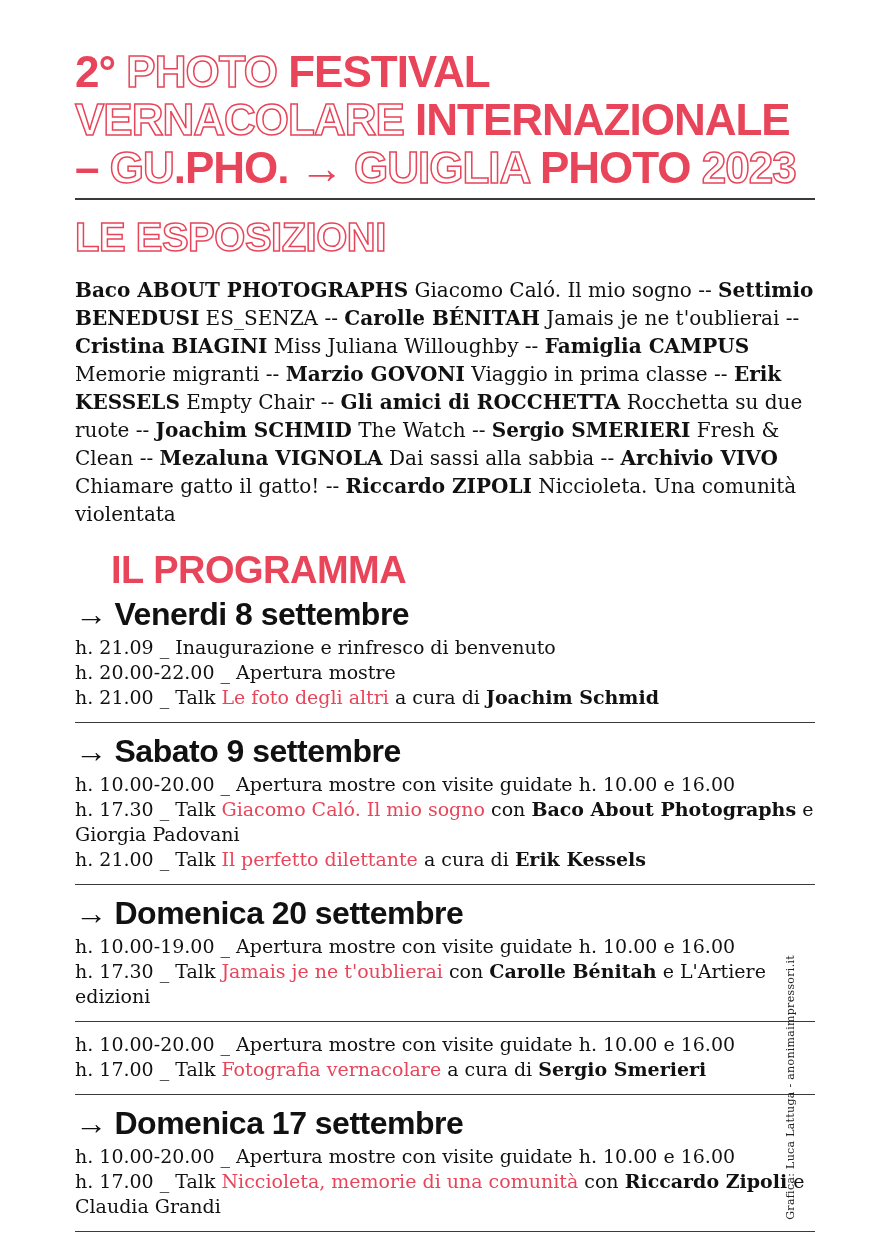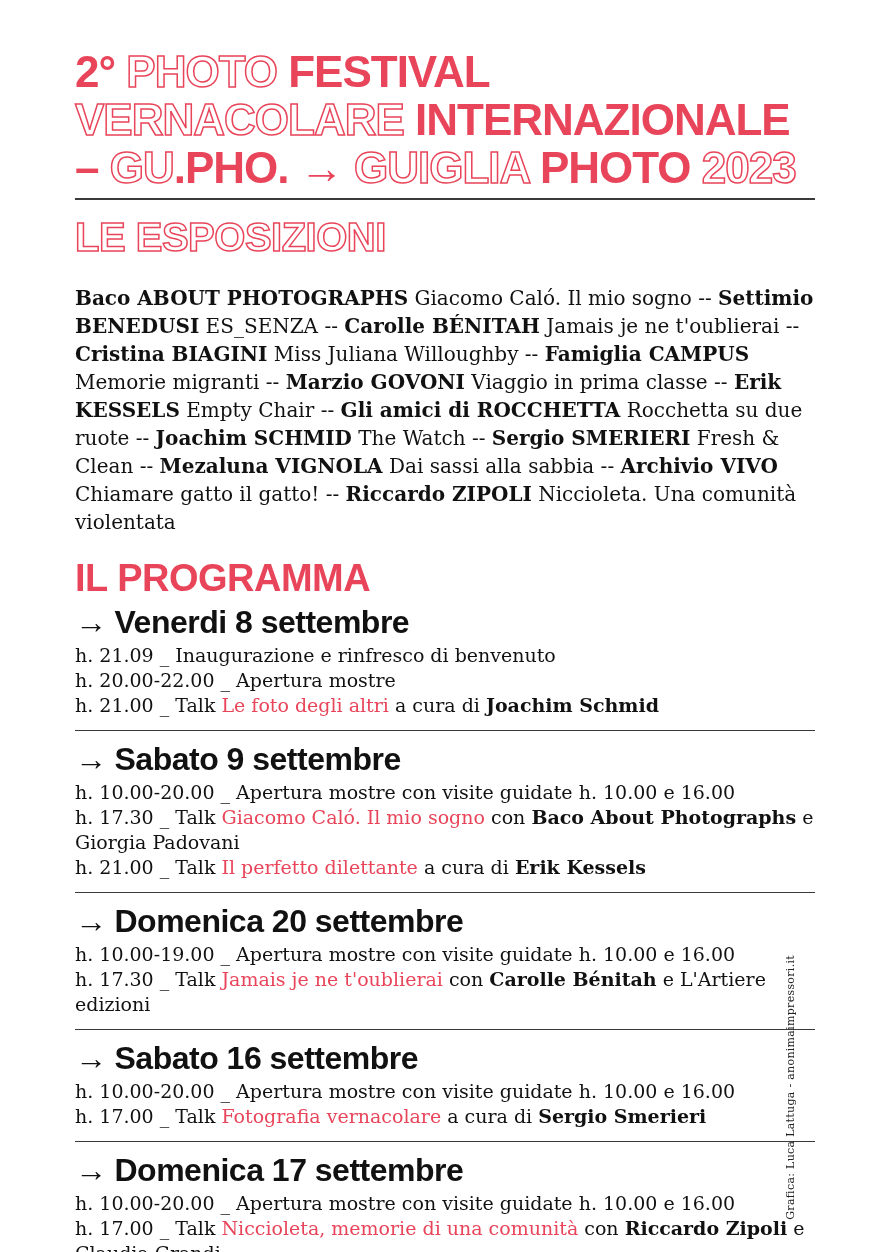--- a/index.html
+++ b/index.html
@@ -53,24 +53,25 @@
     -webkit-text-stroke:1.5px var(--pink);
   }
   .program-heading{
     margin-top:22px;
     font-family:"Liberation Sans", sans-serif;
     font-weight:700;
     font-size:38px;
     line-height:40px;
     letter-spacing:-0.5px;
     color:var(--pink);
+    margin-left:36px;
   }
   
   .expo-text{
-    margin-top:24px;
+    margin-top:16px;
     font-size:20px;
     line-height:28px;
     white-space:pre-wrap;
   }
   .run-r{font-weight:400;}
   .run-b{font-weight:700;}
   .run-p{color:var(--pink);}
   
   .day{
     margin-top:6px;
@@ -138,21 +139,20 @@
       <p class="day-line"><span class="run-r">h. 21.00 _ Talk </span><span class="run-p">Il perfetto dilettante</span><span class="run-r"> a cura di </span><span class="run-b">Erik Kessels</span></p>
     </section>
 
     <section class="day">
       <h3 class="day-title"><span class="arrow">→</span><span>Domenica 20 settembre</span></h3>
       <p class="day-line"><span class="run-r">h. 10.00-19.00 _ Apertura mostre con visite guidate h. 10.00 e 16.00</span></p>
       <p class="day-line"><span class="run-r">h. 17.30 _ Talk </span><span class="run-p">Jamais je ne t'oublierai</span><span class="run-r"> con </span><span class="run-b">Carolle Bénitah</span><span class="run-r"> e L'Artiere edizioni</span></p>
     </section>
 
     <section class="day">
-      <h3 class="day-title"><span class="arrow">→</span><span>Sabato 16 settembre</span></h3>
       <p class="day-line"><span class="run-r">h. 10.00-20.00 _ Apertura mostre con visite guidate h. 10.00 e 16.00</span></p>
       <p class="day-line"><span class="run-r">h. 17.00 _ Talk </span><span class="run-p">Fotografia vernacolare</span><span class="run-r"> a cura di </span><span class="run-b">Sergio Smerieri</span></p>
     </section>
 
     <section class="day">
       <h3 class="day-title"><span class="arrow">→</span><span>Domenica 17 settembre</span></h3>
       <p class="day-line"><span class="run-r">h. 10.00-20.00 _ Apertura mostre con visite guidate h. 10.00 e 16.00</span></p>
       <p class="day-line"><span class="run-r">h. 17.00 _ Talk </span><span class="run-p">Niccioleta, memorie di una comunità</span><span class="run-r"> con </span><span class="run-b">Riccardo Zipoli</span><span class="run-r"> e Claudia Grandi</span></p>
     </section>
 

